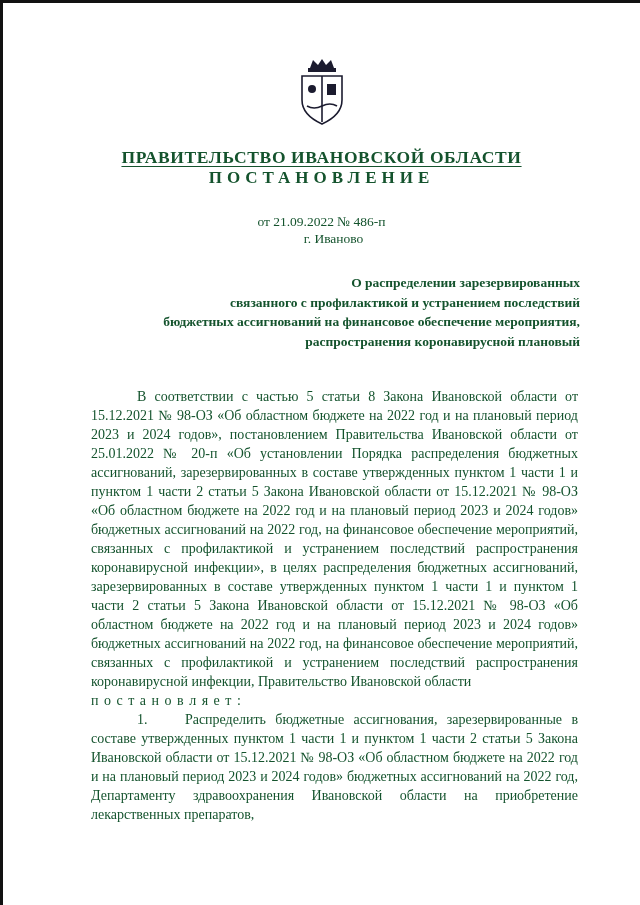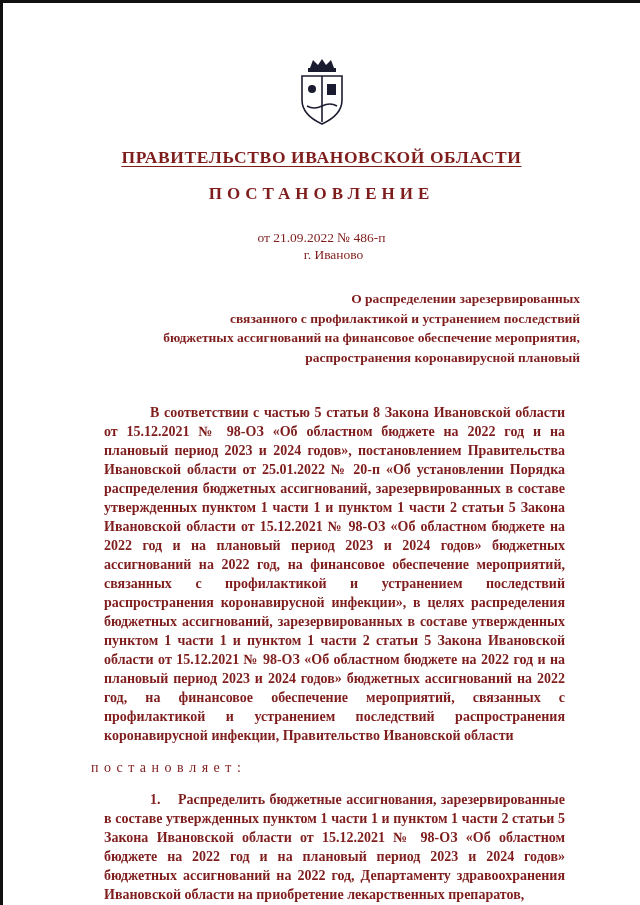--- a/index.html
+++ b/index.html
@@ -9,38 +9,37 @@
   }
   .page {
     position: relative;
     width: 640px;
     height: 905px;
     box-sizing: border-box;
     background: #ffffff;
     border-top: 3px solid #111111;
     border-left: 3px solid #111111;
     font-family: "Liberation Serif", "DejaVu Serif", serif;
-    color: #7f1d1d;
+    color: #14532d;
     overflow: hidden;
   }
   .emblem-wrap {
     padding-top: 54px;
     text-align: center;
   }
   .authority {
     margin-top: 16px;
     text-align: center;
     font-weight: bold;
     font-size: 17.5px;
     letter-spacing: 0.6px;
     text-decoration: underline;
     text-underline-offset: 3px;
   }
   .doc-type {
-    margin-top: 16px;
     text-align: center;
     font-weight: bold;
     font-size: 17px;
     letter-spacing: 5px;
   }
   .dateline {
     margin-top: 26px;
     text-align: center;
     font-size: 13.5px;
   }
@@ -59,23 +58,22 @@
     padding: 0 60px;
   }
   .body-block {
     margin-top: 36px;
     padding: 0 62px 0 88px;
     font-size: 14px;
     line-height: 19px;
     text-align: justify;
   }
   .para {
-    margin: 13px;
+    margin: 0;
     text-indent: 46px;
-    font-weight: bold;
   }
   .resolves-line {
     font-weight: normal;
     text-align: left;
     letter-spacing: 1px;
   }
   .emblem-svg {
     display: inline-block;
   }
 </style>

